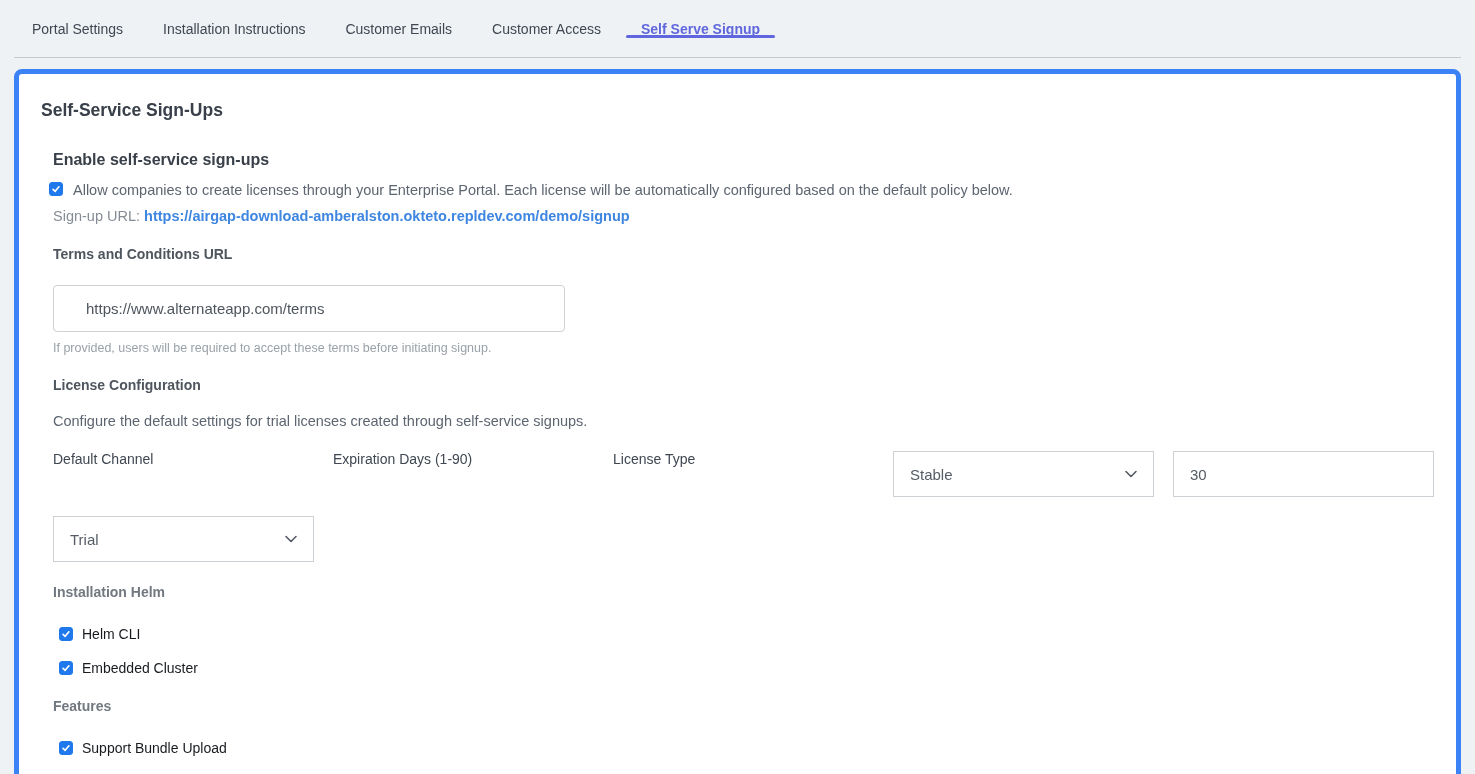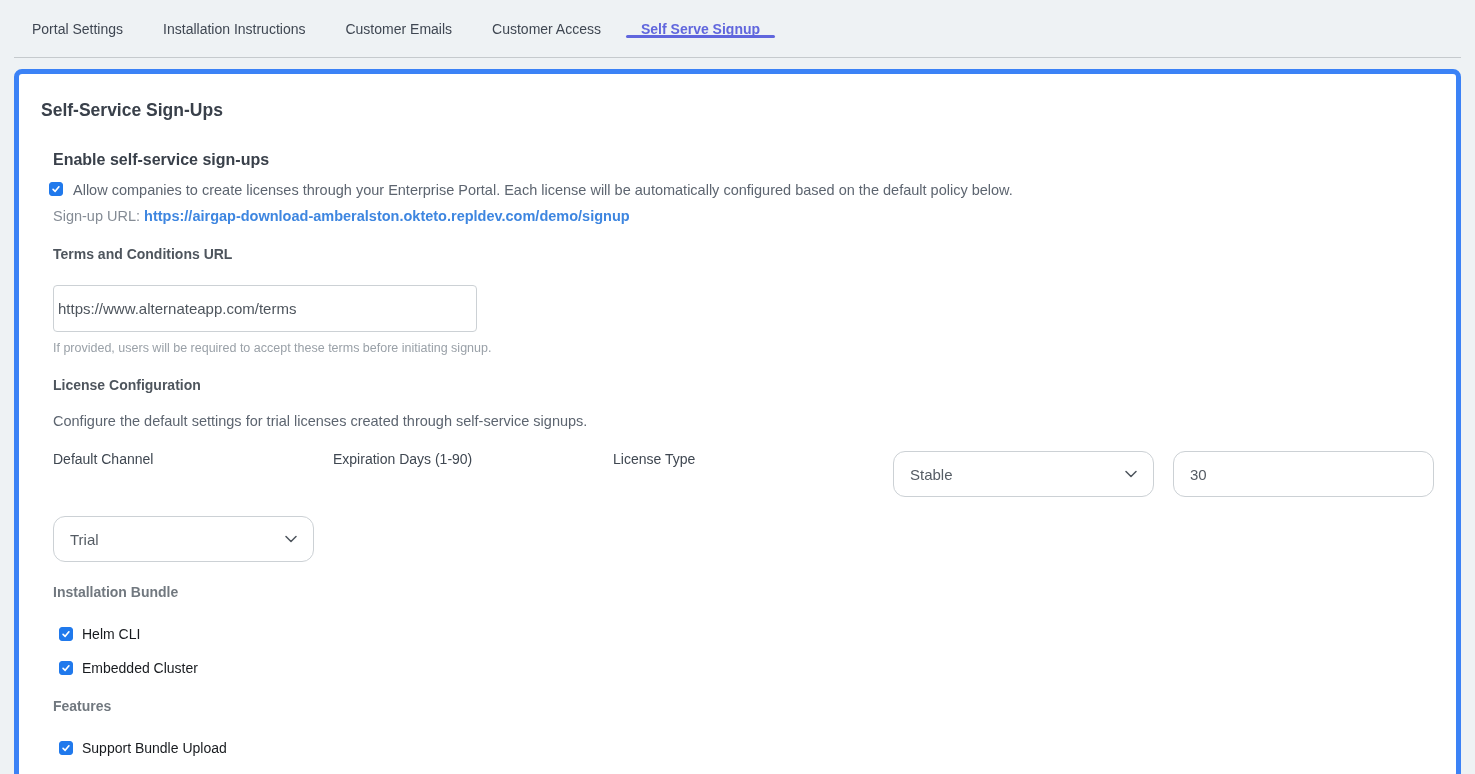--- a/index.html
+++ b/index.html
@@ -54,36 +54,36 @@
     cursor: pointer;
   }
   .cb.checked { background: #2079ec; border: 1px solid #2079ec; }
   .cb.unchecked { background: #ffffff; border: 1px solid #7d838a; }
   .cb svg { display: block; }
   .enable-row .cb { margin-top: 2px; }
 
   
   .field-label-strong { margin: 22px 0 0; font-size: 14px; font-weight: 700; color: #4e555d; }
   .terms-input {
-    display: block; margin-top: 23px; width: 424px; height: 47px;
-    border: 1px solid #ccd1d5; border-radius: 4px; padding: 0 4px;
+    display: block; margin-top: 23px; width: 512px; height: 47px;
+    border: 1px solid #ccd1d5; border-radius: 4px; padding: 0 32px;
     font-size: 15px; color: #4e555d; font-family: "Liberation Sans", sans-serif;
     outline: none; background: #fff;
   }
   .helper { margin-top: 9px; font-size: 12.5px; color: #9aa1a8; }
 
   
   .section-desc { margin-top: 20px; font-size: 14.5px; color: #5d6570; }
   .grid {
     margin-top: 22px; display: grid;
     grid-template-columns: repeat(5, 1fr); column-gap: 17px; row-gap: 23px; gap: 19px;
   }
   .grid .col-label { font-size: 14px; font-weight: 500; color: #3f4751; }
   .box {
-    height: 46px; border: 1px solid #ccd1d5; border-radius: 12px;
+    height: 46px; border: 1px solid #ccd1d5; border-radius: 0;
     display: flex; align-items: center; padding: 0 16px;
     font-size: 15px; color: #555c64; background: #fff;
   }
   .box.select { justify-content: space-between; cursor: pointer; }
   .chev { flex: 0 0 auto; margin-left: 8px; }
 
   
   .group-label { margin: 22px 0 0; font-size: 14px; font-weight: 700; color: #71787f; }
   .cb-row {
     display: flex; align-items: center; gap: 9px;
@@ -144,21 +144,21 @@
         <span>30</span>
       </div>
       <div class="box select">
         <span>Trial</span>
         <svg class="chev" width="12" height="8" viewBox="0 0 12 8">
           <polyline points="1,1.5 6,6.5 11,1.5" fill="none" stroke="#4e555d" stroke-width="1.5" stroke-linecap="round" stroke-linejoin="round"></polyline>
         </svg>
       </div>
     </div>
 
-    <div class="group-label">Installation Bundle</div>
+    <div class="group-label">Installation Helm</div>
     <div class="cb-row first">
       <span class="cb checked">
         <svg width="10" height="10" viewBox="0 0 12 12">
           <polyline points="2.5,6.5 5,8.8 9.5,3.4" fill="none" stroke="#ffffff" stroke-width="2" stroke-linecap="round" stroke-linejoin="round"></polyline>
         </svg>
       </span>
       <span class="cb-label">Helm CLI</span>
     </div>
     <div class="cb-row">
       <span class="cb checked">

